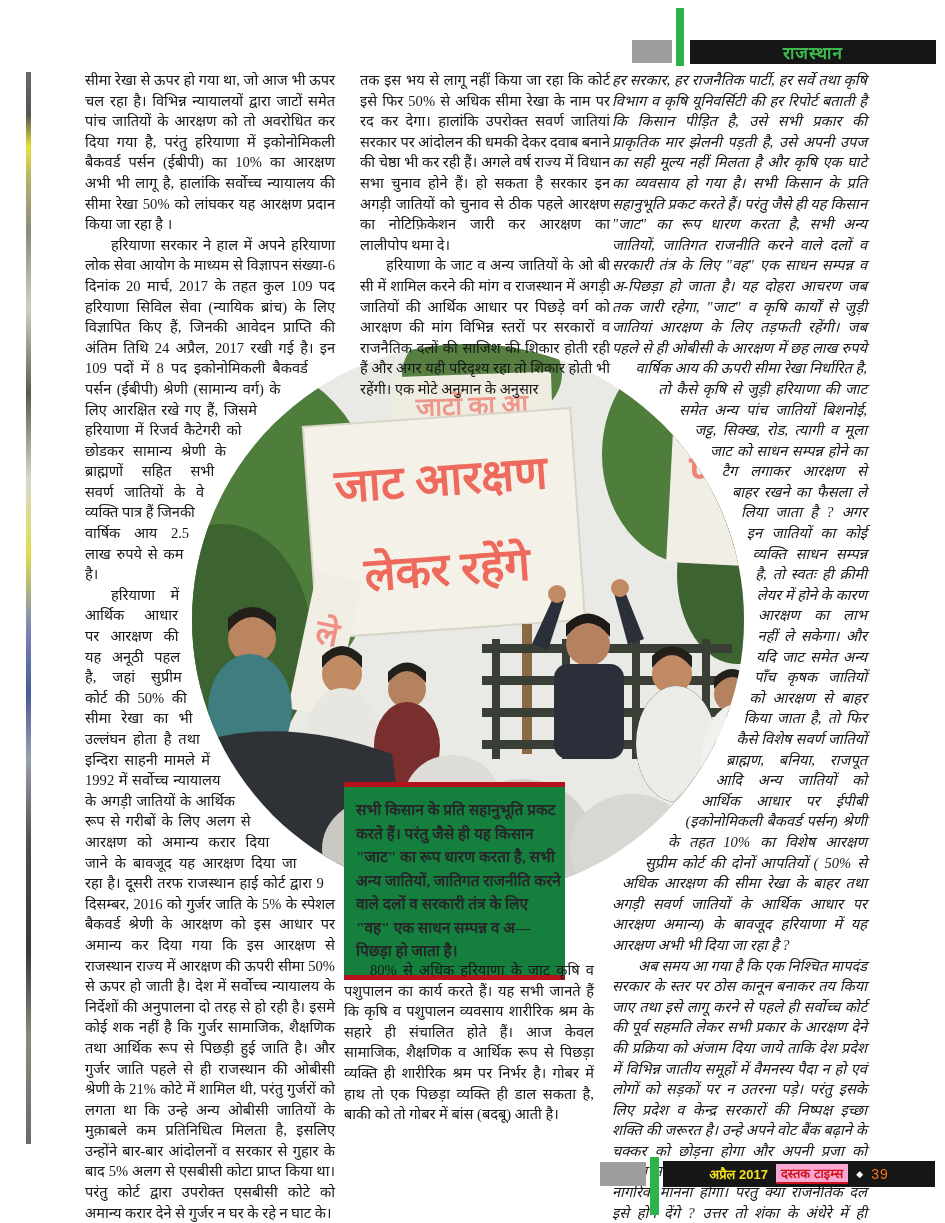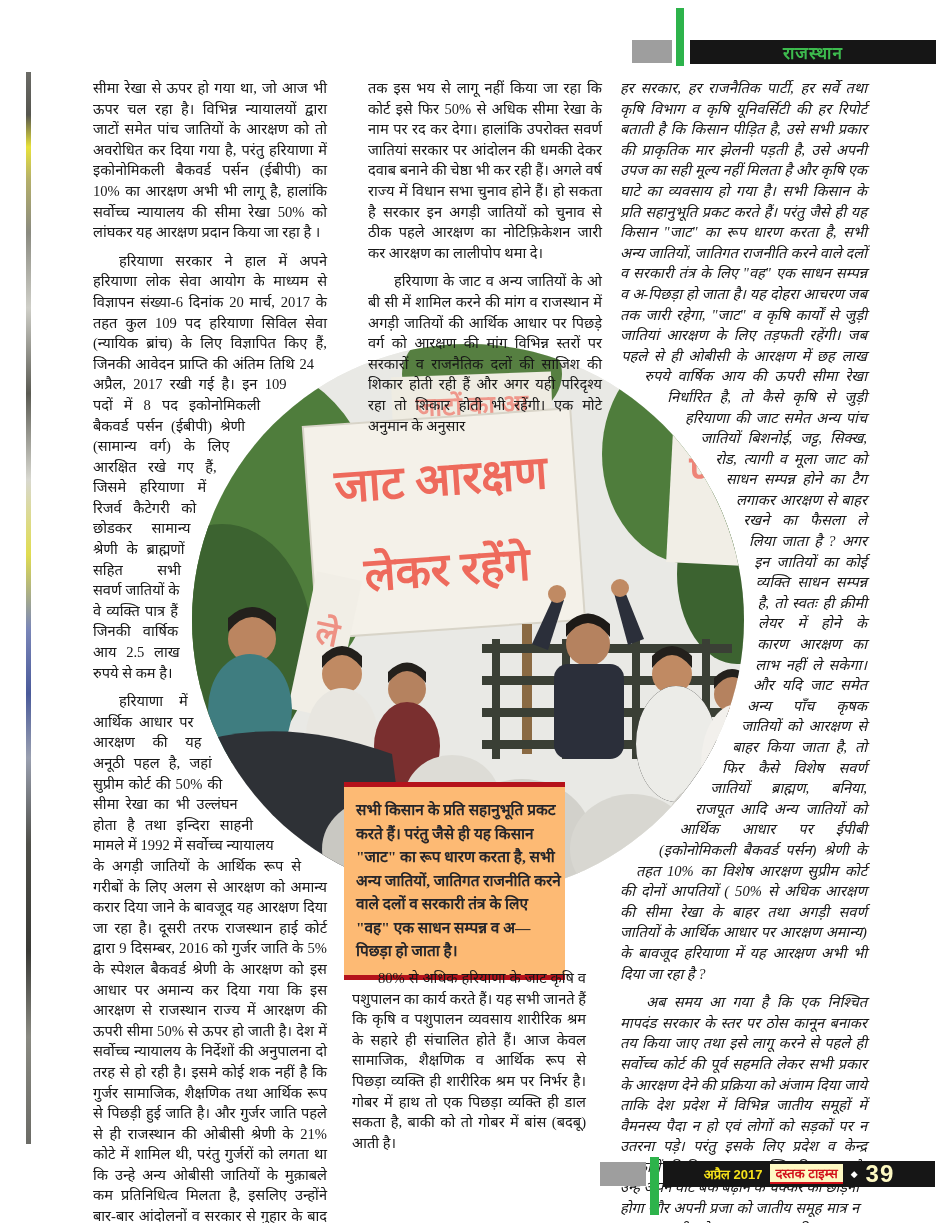--- a/index.html
+++ b/index.html
@@ -15,21 +15,21 @@
   
   .hdr-gray{position:absolute;left:632px;top:40px;width:40px;height:23px;background:#9e9e9e;}
   .hdr-green{position:absolute;left:676px;top:8px;width:8px;height:58px;background:#2db34b;}
   .hdr-black{position:absolute;left:690px;top:40px;width:246px;height:24px;background:#161616;
      display:flex;align-items:center;justify-content:center;}
   .hdr-black span{color:#3dbb4e;font-weight:bold;font-size:17px;letter-spacing:1px;text-align:right;}
 
   
   .col{position:absolute;top:70px;font-size:14.6px;line-height:20.6px;text-align:justify;
        color:#171717;}
-  .col p{margin:8px;text-indent:26px;}
+  .col p{margin:0;text-indent:26px;}
   .col p.noindent{text-indent:0;}
   #col1{left:85px;width:250px;height:1090px;}
   #col2top{left:360px;width:250px;height:320px;}
   #col2bottom{left:344px;top:960px;width:250px;height:170px;}
   #col3{left:612px;width:255px;height:1090px;font-style:italic;}
 
   .wrap-circle-right{float:right;width:250px;height:1090px;
     shape-outside:polygon(250px 296px,181px 348px,142px 400px,117px 450px,103px 500px,
       99px 550px,103px 600px,117px 650px,142px 700px,181px 752px,250px 804px);
     shape-margin:6px;}
@@ -39,36 +39,36 @@
     shape-margin:6px;}
 
   
   #photo{position:absolute;left:192px;top:344px;width:552px;height:552px;border-radius:50%;
          overflow:hidden;background:#e9e9e5;}
   #photo svg{display:block;}
   .banner-text{font-weight:bold;fill:#ee6a5c;font-family:"Liberation Serif",serif;}
 
   
   #quote-box{position:absolute;left:344px;top:782px;width:221px;height:198px;
-     background:#fdba74;border-top:5px solid #b5121b;border-bottom:5px solid #b5121b;
+     background:#15803d;border-top:5px solid #b5121b;border-bottom:5px solid #b5121b;
      padding:11px 4px 0 12px;box-sizing:border-box;}
   #quote-box p{margin:0;font-size:15.4px;line-height:23.5px;font-weight:bold;color:#26262a;
      text-align:left;}
 
   
   .ftr-gray{position:absolute;left:600px;top:1162px;width:46px;height:24px;background:#9e9e9e;}
   .ftr-green{position:absolute;left:650px;top:1157px;width:9px;height:58px;background:#2db34b;}
   .ftr-black{position:absolute;left:663px;top:1161px;width:272px;height:26px;background:#161616;
      display:flex;align-items:center;justify-content:center;gap:8px;
      font-family:"Liberation Sans",sans-serif;}
   .ftr-month{color:#f5e11a;font-weight:bold;font-size:13px;}
-  .ftr-logo{background:#fef9c3;color:#d2121b;font-weight:bold;font-size:13px;
+  .ftr-logo{background:#f9a8d4;color:#d2121b;font-weight:bold;font-size:13px;
      padding:0 5px;border-bottom:2px solid #d2121b;}
   .ftr-diamond{color:#ffffff;font-size:9px;}
-  .ftr-page{color:#fef9c3;font-weight:bold;font-size:24px;letter-spacing:1px;}
+  .ftr-page{color:#f97316;font-weight:normal;font-size:14px;letter-spacing:1px;}
 </style>
 </head>
 <body>
 
 <div id="page">
 
   <div id="edge-strip"></div>
 
   <div class="hdr-gray"></div>
   <div class="hdr-green"></div>

